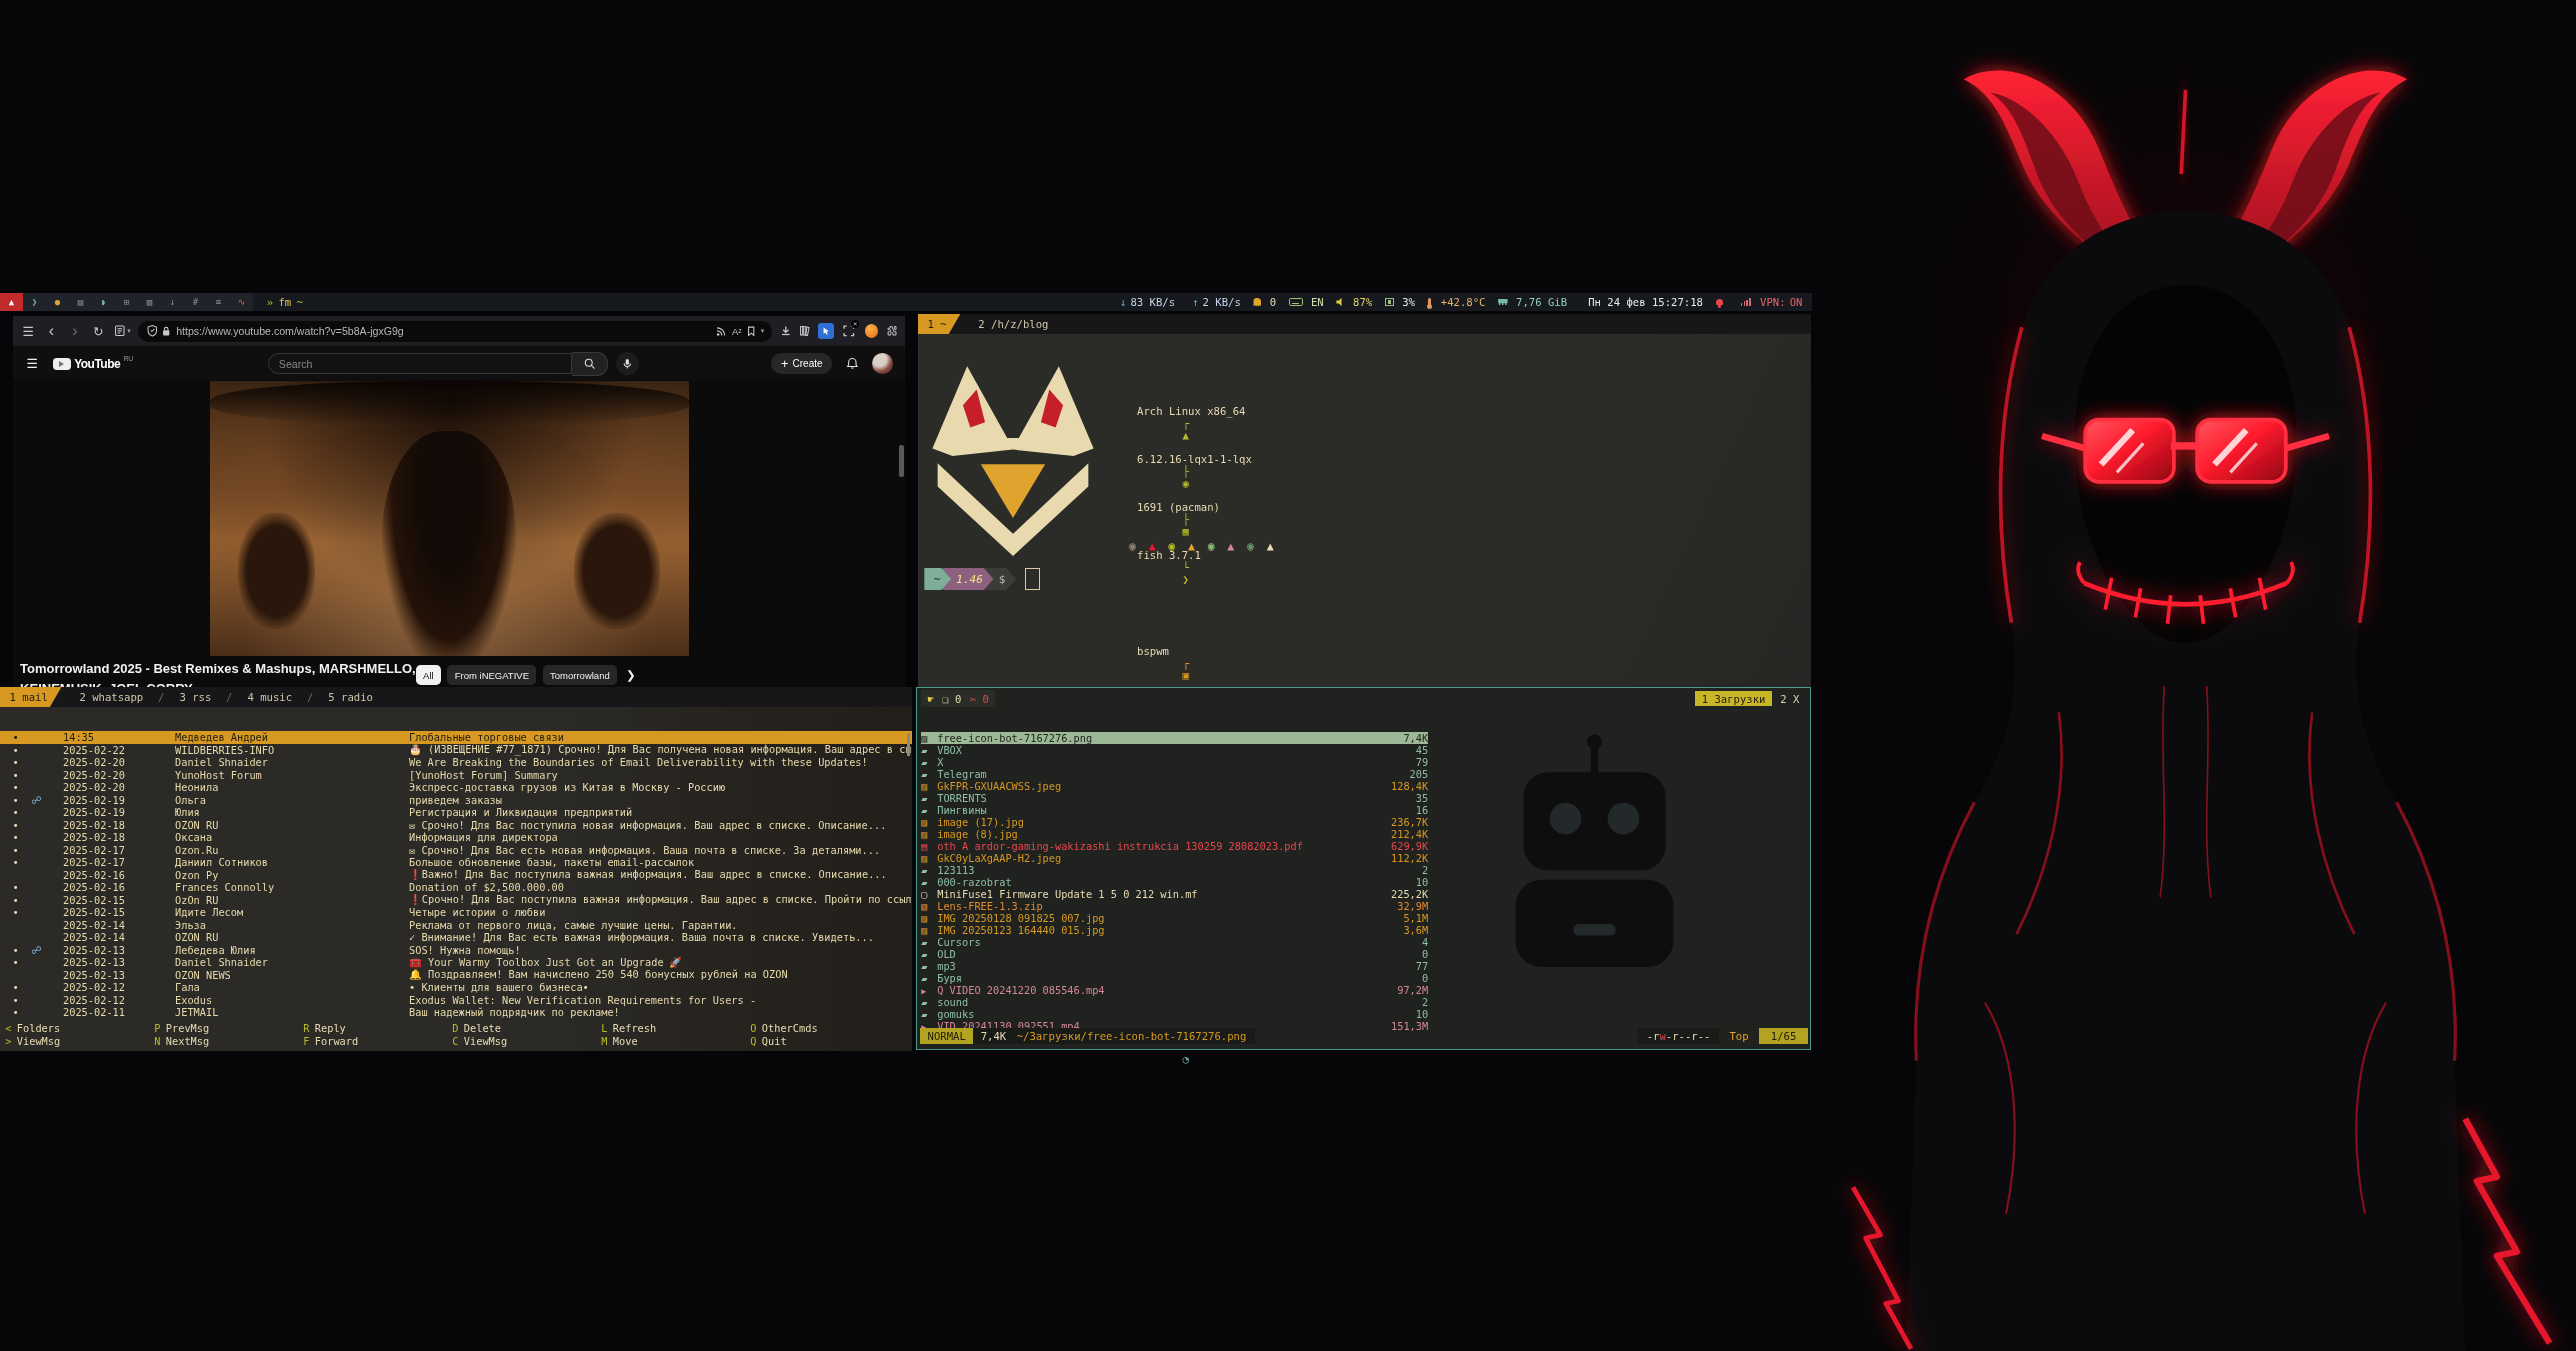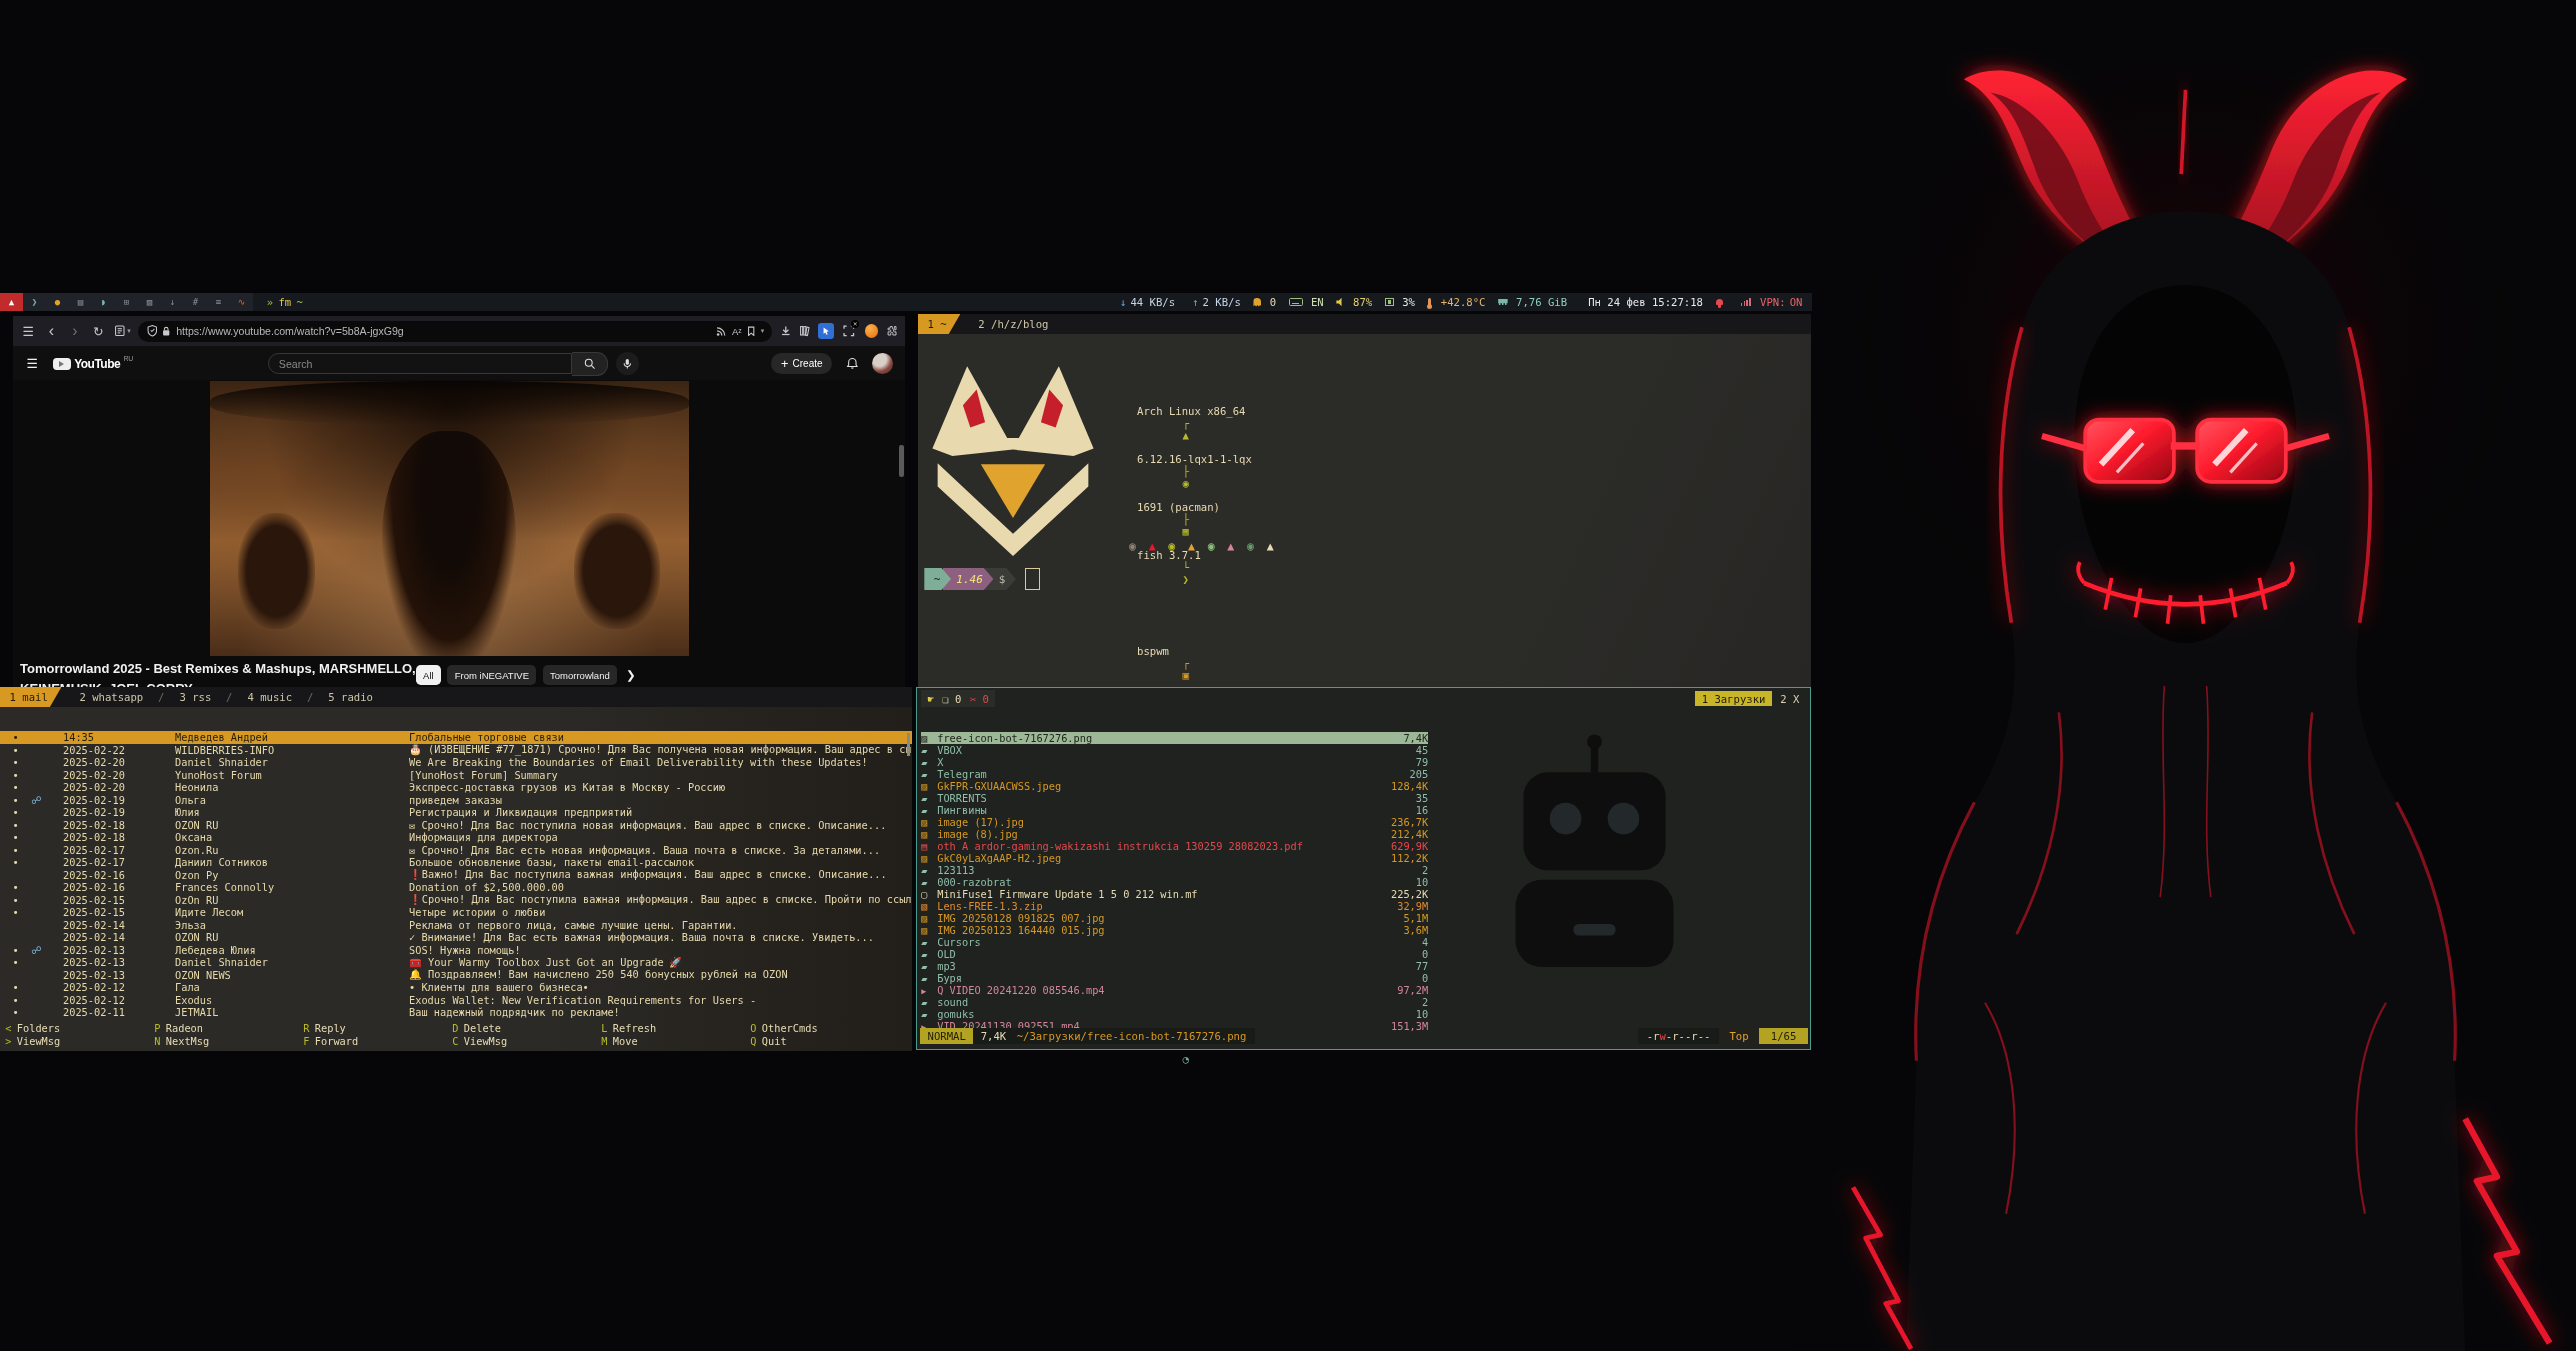--- a/index.html
+++ b/index.html
@@ -284,21 +284,21 @@
   <div id="wintitle">
     <span style="color:#a4c23c">»</span>
     <span style="color:#e3c948">fm</span>
     <span style="color:#a4c23c">~</span>
   </div>
   <div id="barstats">
 
       <span class="stat">
         <i class="si"></i>
         <b style="font-weight: normal; color: rgb(98, 169, 221);">↓</b>
-        <u style="text-decoration: none; color: rgb(199, 212, 232);">44 KB/s</u>
+        <u style="text-decoration: none; color: rgb(199, 212, 232);">83 KB/s</u>
       </span>
 
       <span class="stat">
         <i class="si"></i>
         <b style="font-weight: normal; color: rgb(98, 169, 221);">↑</b>
         <u style="text-decoration: none; color: rgb(199, 212, 232);">2 KB/s</u>
       </span>
 
       <span class="stat">
         <i class="si si-ghost"></i>
@@ -852,21 +852,21 @@
   <div id="mutthelp">
     <div class="helprow">
 
         <span class="helpitem">
           <span class="hkey">&lt;</span>
           <span class="hlabel">Folders</span>
         </span>
 
         <span class="helpitem">
           <span class="hkey">P</span>
-          <span class="hlabel">Radeon</span>
+          <span class="hlabel">PrevMsg</span>
         </span>
 
         <span class="helpitem">
           <span class="hkey">R</span>
           <span class="hlabel">Reply</span>
         </span>
 
         <span class="helpitem">
           <span class="hkey">D</span>
           <span class="hlabel">Delete</span>

